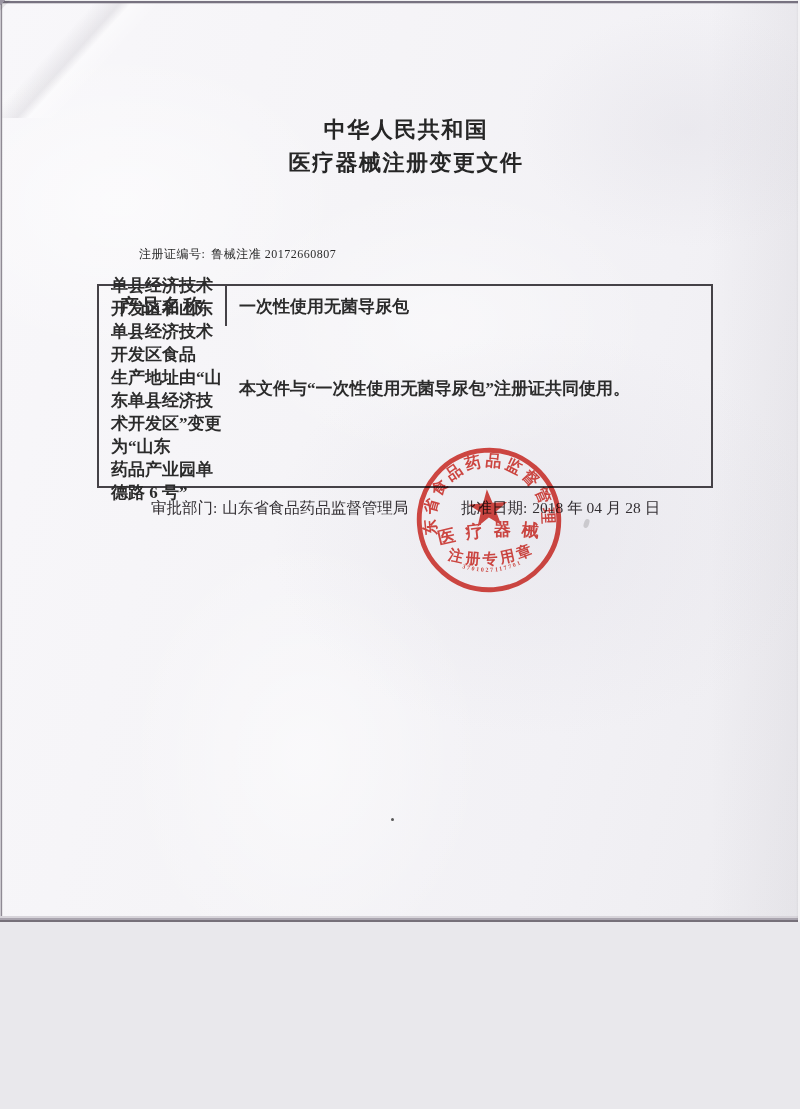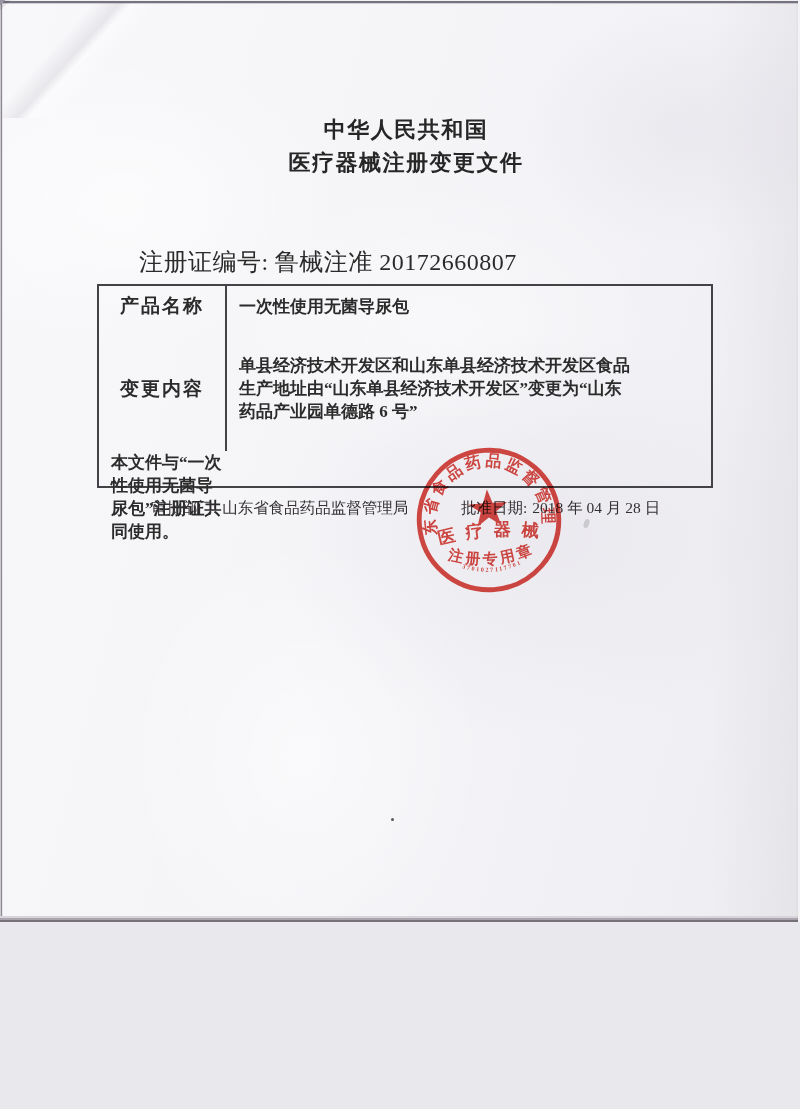--- a/index.html
+++ b/index.html
@@ -30,21 +30,21 @@
   .edge-bottom{left:0;bottom:0;width:100%;height:7px;
     background:linear-gradient(to top,#767079 0 2px,#a9a4ae 2px 4px,#d7d4da 4px 6px,transparent 6px);}
   .edge-right{right:0;top:0;width:4px;height:100%;
     background:linear-gradient(to left,#f3f2f4 0 2px,rgba(0,0,0,.04) 2px,transparent);}
   .corner-tl{position:absolute;left:0;top:0;width:30px;height:30px;pointer-events:none;
     background:linear-gradient(135deg,#9a95a2 0 4px,rgba(0,0,0,.08) 4px 7px,transparent 8px);}
 
   .title{position:absolute;left:6px;top:113px;width:800px;text-align:center;
     font-size:22px;font-weight:bold;letter-spacing:1.5px;line-height:33px;color:#262626;}
 
-  .reg-line{position:absolute;left:139px;top:246px;font-size:24px;letter-spacing:.5px;white-space:nowrap;}
+  .reg-line{position:absolute;left:139px;top:246px;font-size:12px;letter-spacing:.5px;white-space:nowrap;}
   .reg-line .lbl{margin-right:6px;}
 
   .doc-table{position:absolute;left:97px;top:284px;width:616px;height:204px;box-sizing:border-box;
     border:2px solid #454247;display:grid;grid-template-columns:128px 1fr;grid-template-rows:40px 125px 1fr;}
   .cell{box-sizing:border-box;font-weight:bold;}
   .cell.lab{border-right:2px solid #454247;display:flex;align-items:center;justify-content:center;
     font-size:19px;letter-spacing:2px;}
   .cell.val{display:flex;flex-direction:column;justify-content:center;padding-left:12px;font-size:17px;}
 
   .approval{position:absolute;left:0;top:498px;width:800px;height:20px;font-size:15.5px;color:#332f33;}
@@ -91,21 +91,20 @@
   <div class="reg-line">
     <span class="lbl">注册证编号:</span><span>鲁械注准 20172660807</span>
   </div>
 
   <div class="doc-table">
     <div class="cell lab row1">产品名称</div>
     <div class="cell val row1">
       <div>一次性使用无菌导尿包</div>
     </div>
 
-    <div class="cell lab row2">变更内容</div>
     <div class="cell val row2">
       <div>单县经济技术开发区和山东单县经济技术开发区食品</div>
       <div>生产地址由“山东单县经济技术开发区”变更为“山东</div>
       <div>药品产业园单德路 6 号”</div>
     </div>
 
     <div class="cell val row3">
       <div>本文件与“一次性使用无菌导尿包”注册证共同使用。</div>
     </div>
   </div>

